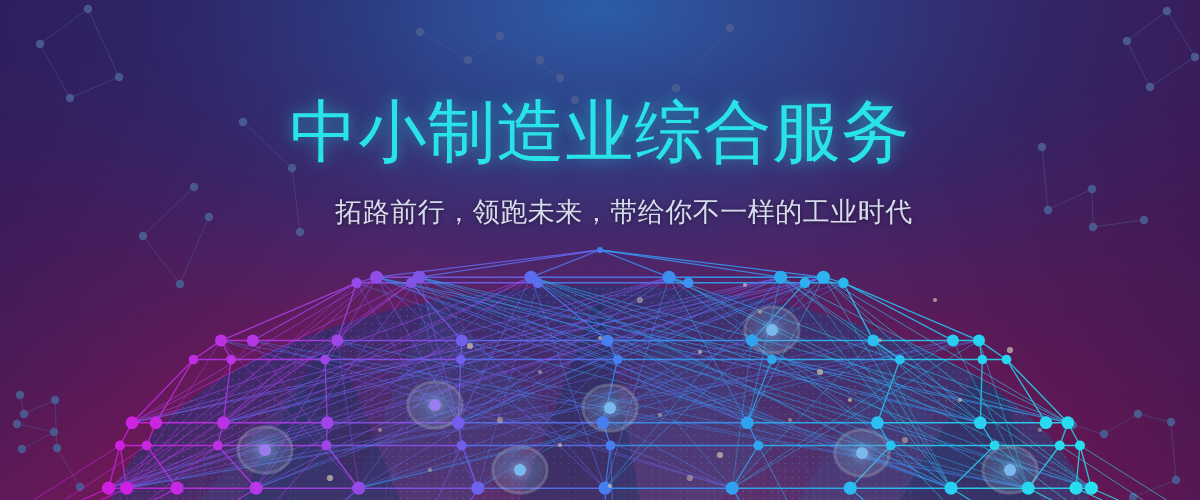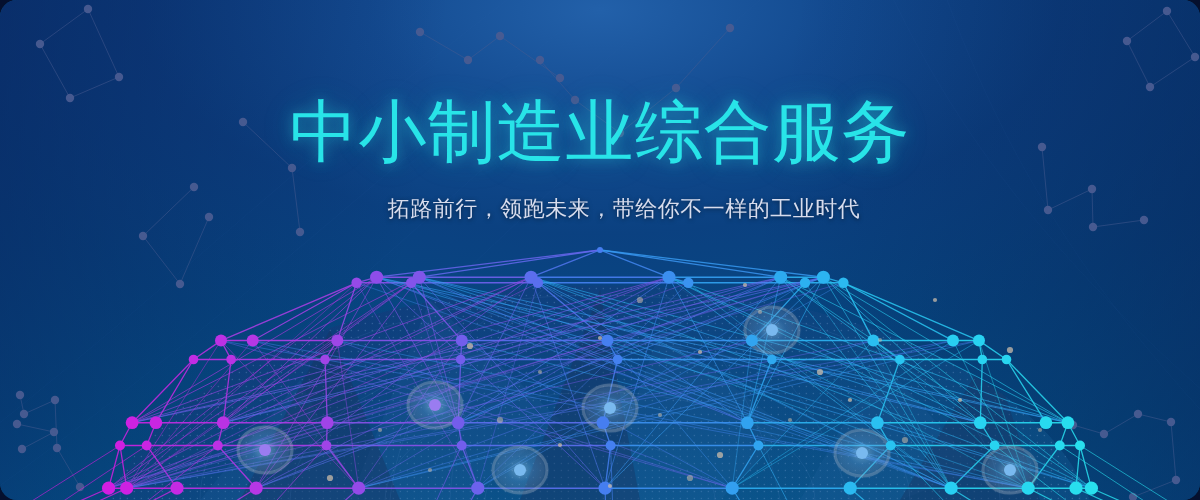--- a/index.html
+++ b/index.html
@@ -2,22 +2,21 @@
 <html><head>
 <meta charset="utf-8">
 <style>
   * { margin:0; padding:0; box-sizing:border-box; }
   html,body{ background:#05102e; }
   .stage{
     position:relative;
     width:1200px; height:500px;
     overflow:hidden;
     font-family:"Liberation Sans","DejaVu Sans",sans-serif;
-    background:#0369a1;
-    border-radius:17px;
+    background:#be185d;
   }
   
   .bg-base{
     position:absolute; inset:0;
     background:
       radial-gradient(115% 135% at 52% 8%, #1b4f94 0%, #134080 18%, #0d2f6e 38%, #0a205c 58%, #081murder 0%, #07164a 76%, #050f36 100%);
   }
   .bg-base2{
     position:absolute; inset:0;
     background:
@@ -52,21 +51,21 @@
     font-size:68px;
     line-height:1.05;
     letter-spacing:1px;
     color:#28e4e8;
     font-weight:400;
     text-shadow:0 0 14px rgba(40,228,232,.45), 0 0 34px rgba(40,228,232,.22);
   }
   .sub-title{
     position:absolute; left:0; right:0; top:194px;
     text-align:center;
-    font-size:22px;
+    font-size:27px;
     letter-spacing:.5px;
     color:#d7dced;
     text-shadow:0 1px 4px rgba(0,0,0,.5);
     margin-left:48px;
   }
 </style>
 </head>
 <body>
 
 <div class="stage">

